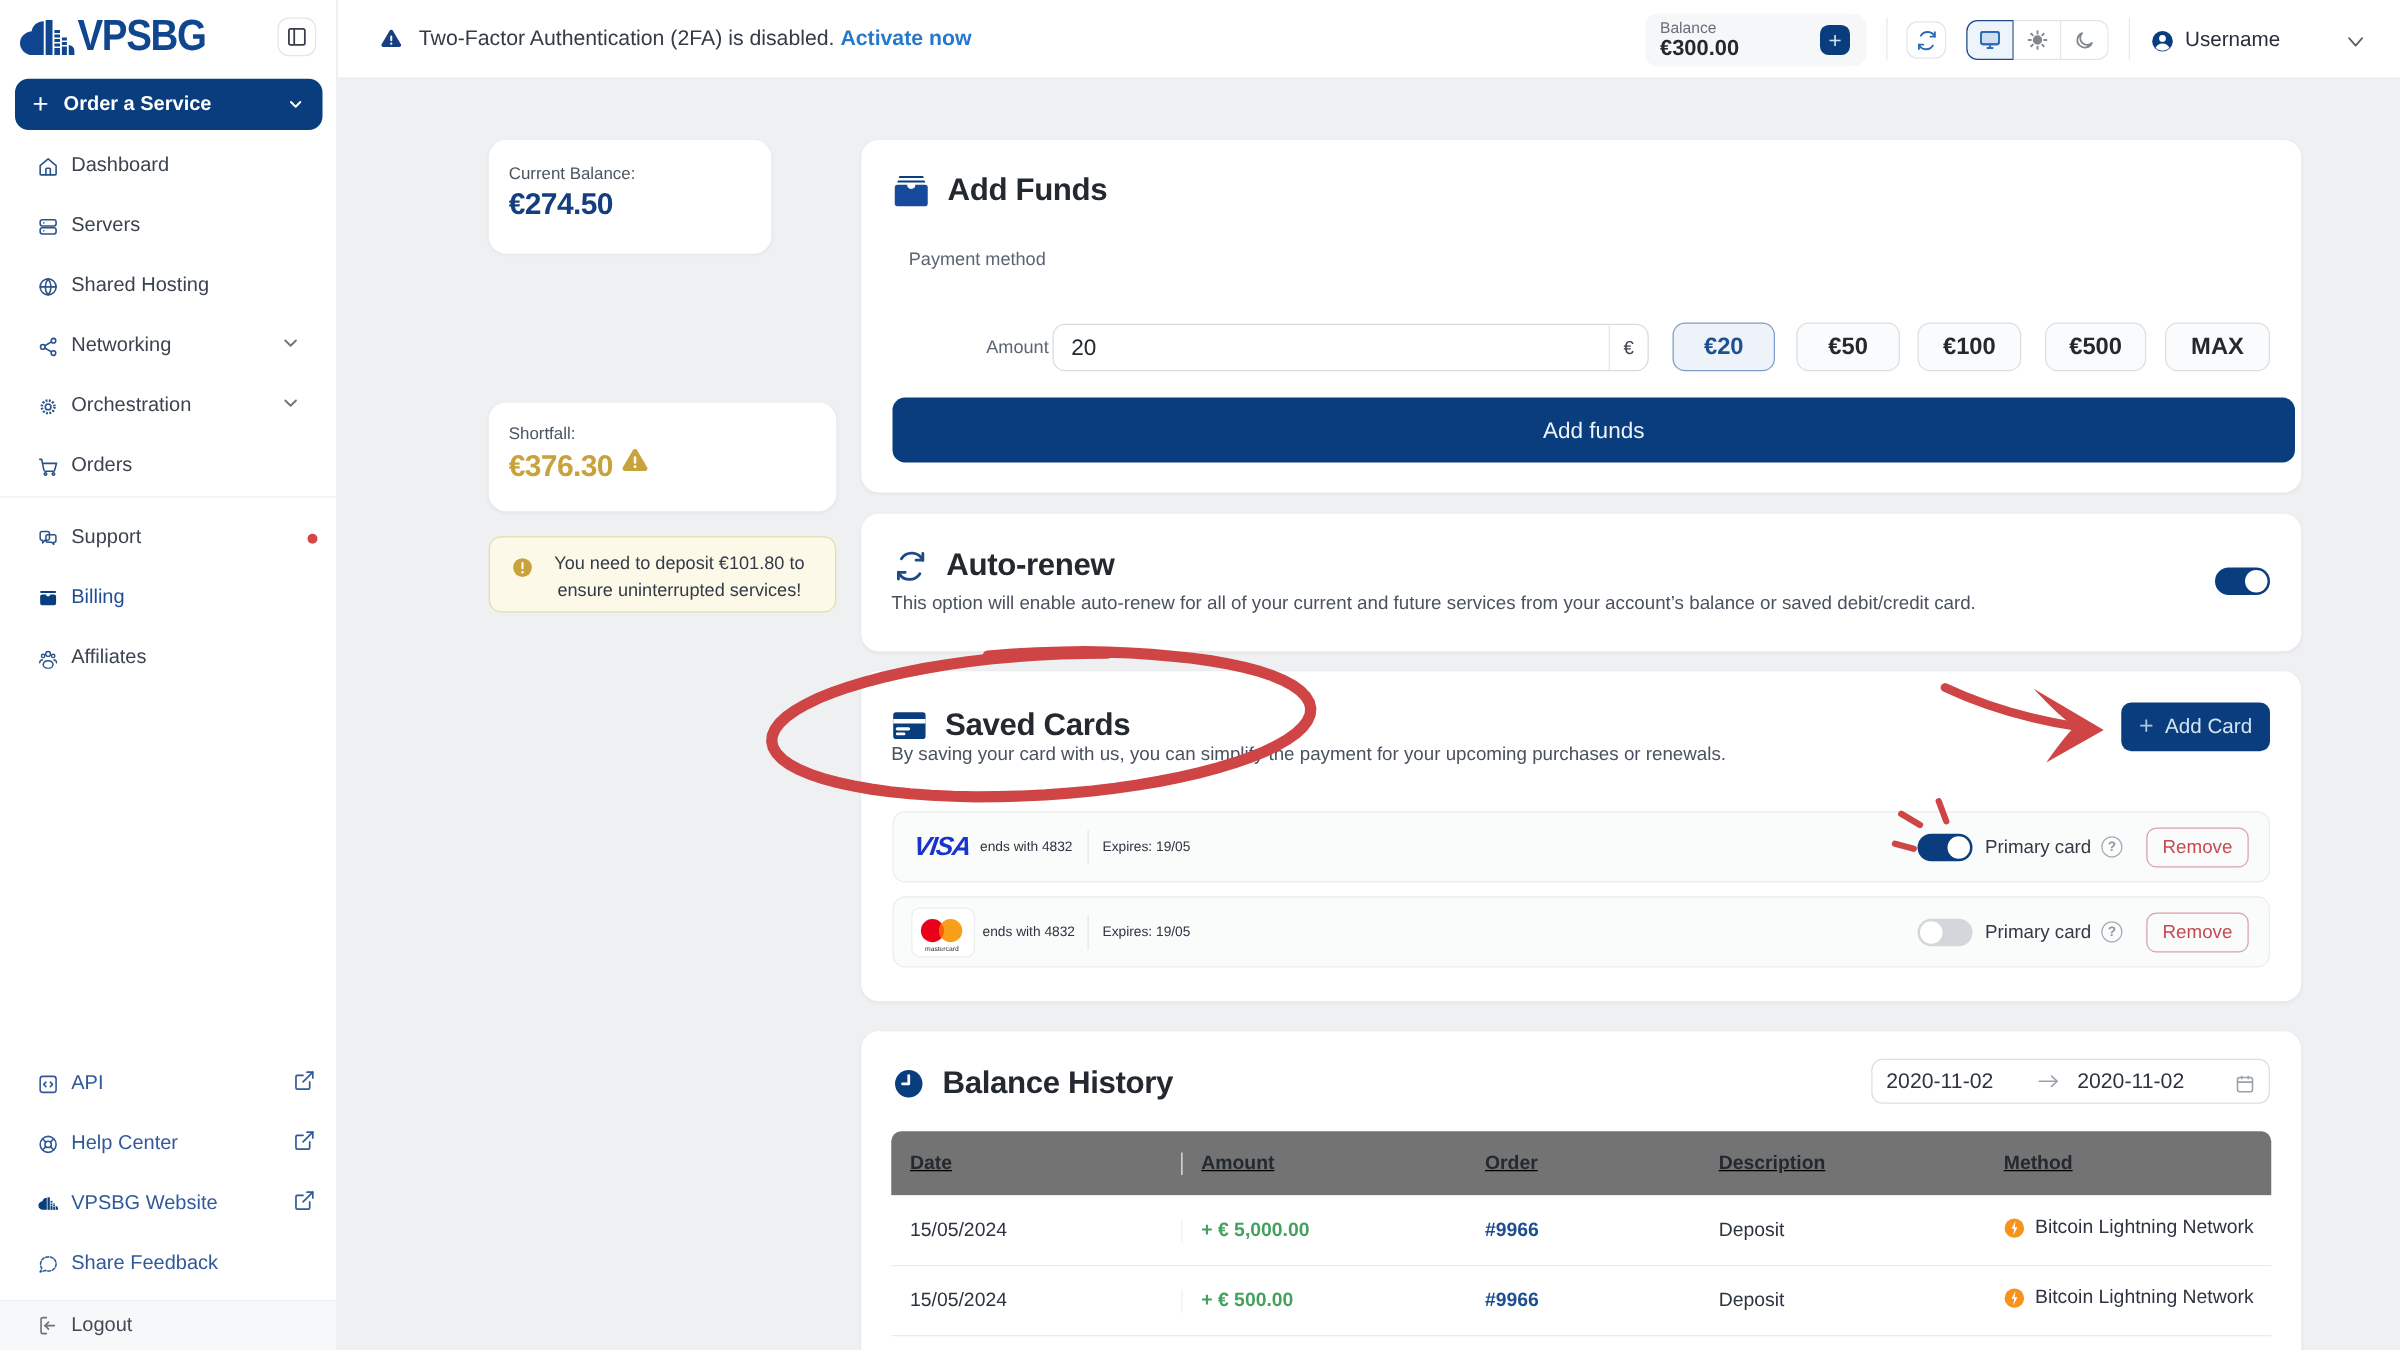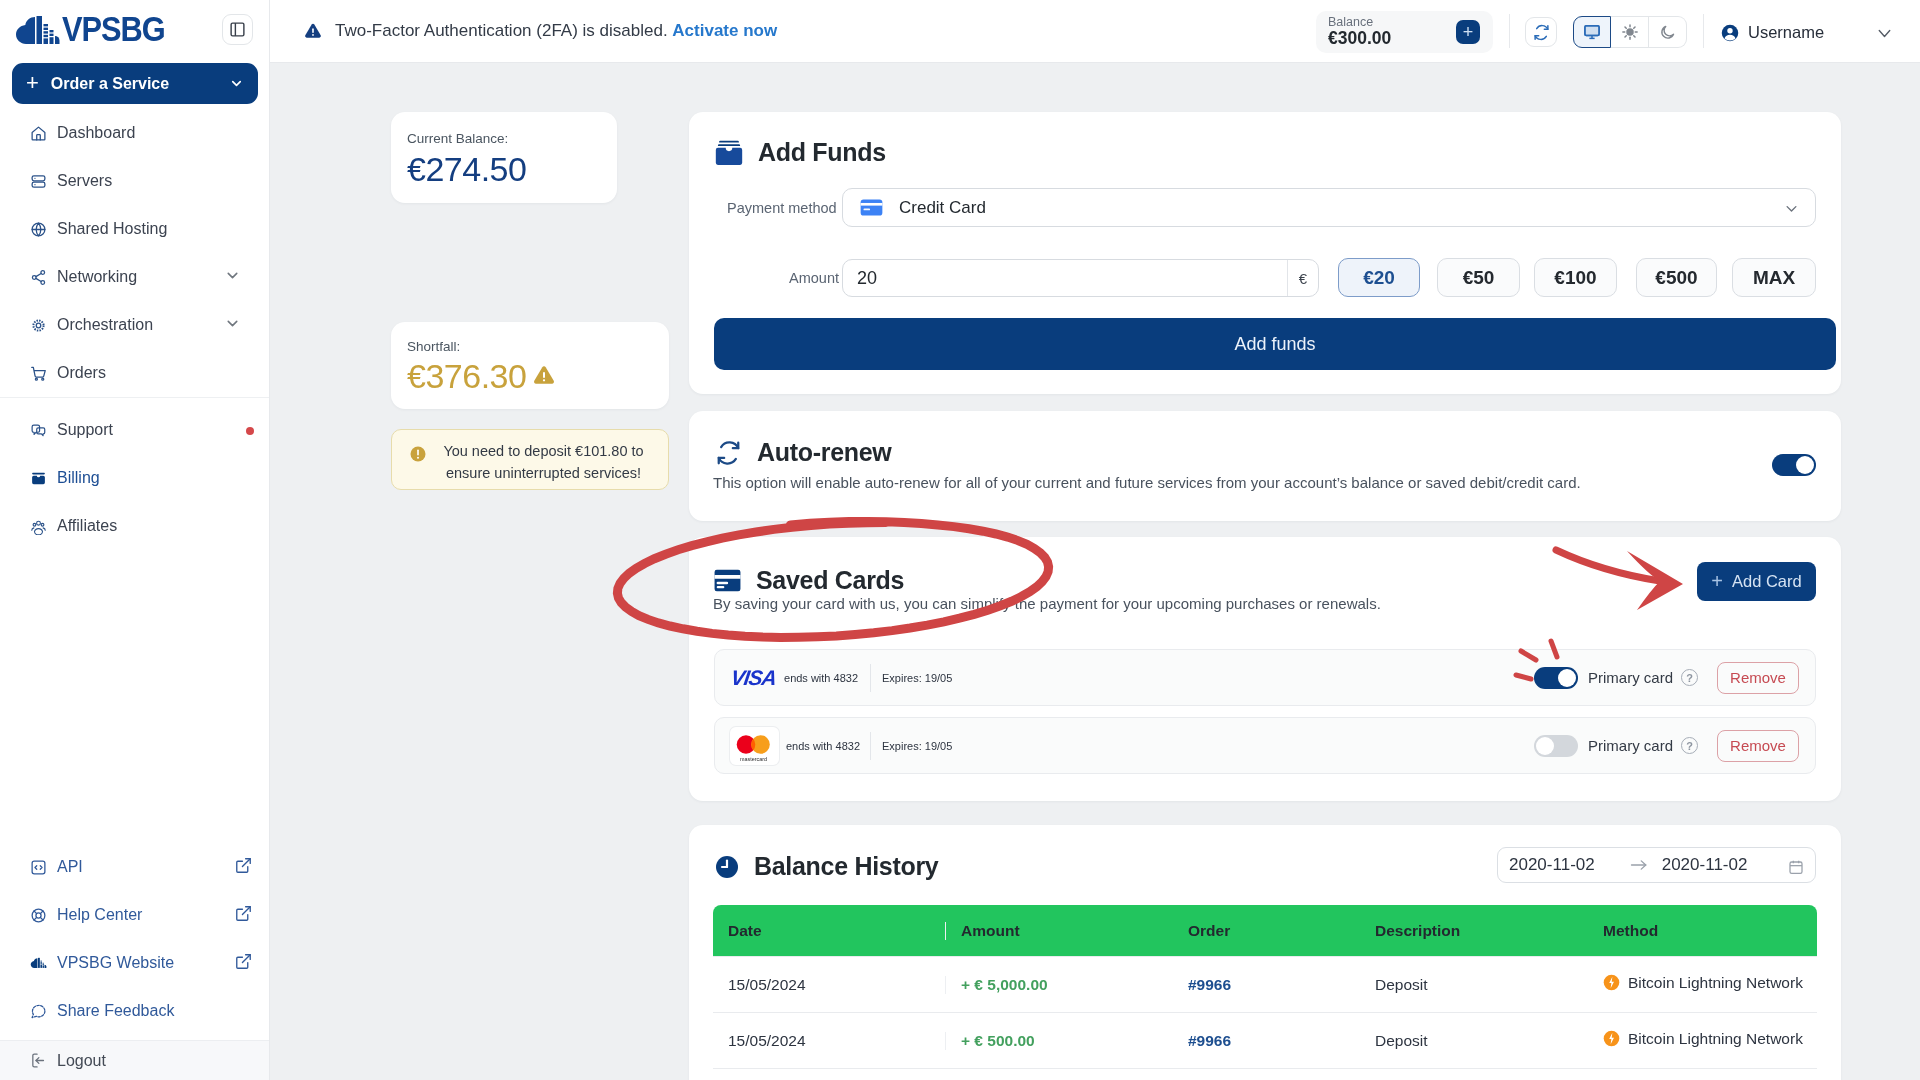--- a/index.html
+++ b/index.html
@@ -43,21 +43,21 @@
 #seg .cell.last { border-radius:0 9px 9px 0; border-left:none; }
 #seg .cell.mid { border-left:none; }
 #seg .cell.on { background:#eef4fb; border:1px solid #1c4a86; }
 #userbox { position:absolute; left:1451px; top:23px; display:flex; align-items:center; }
 #userbox .uname { font-size:16.5px; color:#272e3a; margin-left:9px; }
 #userchev { position:absolute; left:1605px; top:26px; }
 
 #main { position:absolute; left:270px; top:63px; width:1650px; height:1017px; background:#eef0f2; }
 .card { position:absolute; background:#fff; border-radius:14px; box-shadow:0 1px 3px rgba(20,30,50,.05); }
 .klabel { font-size:13.5px; color:#4a5560; }
-.kval { font-size:34px; font-weight:normal; letter-spacing:-0.5px; }
+.kval { font-size:24px; font-weight:bold; letter-spacing:-0.5px; }
 
 #c1 { left:121px; top:49px; width:226px; height:91px; padding:19px 0 0 16px; }
 #c2 { left:121px; top:155px; width:278px; height:90px; padding:18px 0 0 16px; }
 #c3 { left:121px; top:259px; width:278px; height:87px; padding:17px 0 0 16px; }
 #ybox { position:absolute; left:121px; top:366px; width:278px; height:61px; background:#fdf9e8; border:1px solid #e7dcab; border-radius:10px; display:flex; align-items:flex-start; padding:10px 8px 0 17px; }
 #ybox .ytxt { font-size:14.5px; color:#333a45; line-height:22px; text-align:center; flex:1; }
 
 #addfunds { left:419px; top:49px; width:1152px; height:282px; padding:24px; }
 #autorenew { left:419px; top:348px; width:1152px; height:110px; padding:16px; }
 #savedcards { left:419px; top:474px; width:1152px; height:264px; padding:24px; }
@@ -77,21 +77,21 @@
 .toggle.on .knob { right:2px; }
 .toggle.off .knob { left:2px; }
 .cardrow { position:absolute; left:25px; width:1102px; height:57px; background:#fafbfb; border:1px solid #e9ebee; border-radius:10px; display:flex; align-items:center; }
 .cardrow .ends { font-size:11px; color:#2d3440; }
 .cardrow .vline { width:1px; height:28px; background:#e3e6ea; }
 .cardrow .prim { font-size:15px; color:#333a45; }
 .qmark { width:17px; height:17px; border-radius:50%; border:1.5px solid #a6adb7; color:#8d95a0; font-size:11px; display:flex; align-items:center; justify-content:center; font-weight:bold; }
 .removebtn { width:82px; height:32px; border:1px solid #dca1a6; border-radius:8px; color:#c64a52; font-size:15px; display:flex; align-items:center; justify-content:center; background:transparent; }
 
 #bh-table { position:absolute; left:24px; top:80px; width:1104px; }
-#bh-table .hrow { height:51px; background:#22c55e; border-radius:8px 8px 0 0; display:flex; align-items:center; }
+#bh-table .hrow { height:51px; background:#737373; border-radius:8px 8px 0 0; display:flex; align-items:center;text-decoration:underline; }
 #bh-table .cell { padding-left:15px; }
 #bh-table .c-date { width:232px; }
 #bh-table .c-amt { width:228px; border-left:1px solid #edeff2; }
 #bh-table .c-ord { width:187px; }
 #bh-table .c-desc { width:228px; }
 #bh-table .c-meth { flex:1; white-space:nowrap; }
 #bh-table .hrow .cell { font-size:15.5px; font-weight:bold; color:#23292f; padding-left:15px; }
 #bh-table .drow { height:56px; display:flex; align-items:center; border-top:1px solid #e9ebee; font-size:15.5px; color:#2d3440; }
 .green { color:#43a05e; font-weight:bold; }
 .ordlink { color:#1d4e8f; font-weight:bold; }
@@ -330,31 +330,20 @@
       <svg width="28" height="26" viewBox="0 0 24 22">
           <path fill="#093d7d" d="M4.5 0.5 h15 a1 1 0 0 1 1 1 v0.4 h-17 v-0.4 a1 1 0 0 1 1 -1 Z"></path>
           <path fill="#093d7d" d="M3.5 3.6 h17 a1 1 0 0 1 1 1 v0.4 h-19 v-0.4 a1 1 0 0 1 1 -1 Z"></path>
           <path fill="#174a9b" fill-rule="evenodd" d="M2.5 6.6 h19 a1.8 1.8 0 0 1 1.8 1.8 v11 a1.8 1.8 0 0 1 -1.8 1.8 h-19 a1.8 1.8 0 0 1 -1.8 -1.8 v-11 a1.8 1.8 0 0 1 1.8 -1.8 Z M9.2 6.6 a2.8 2.8 0 0 0 5.6 0 Z"></path>
         </svg>
       <span class="t">Add Funds</span>
     </div>
     <div class="formrow" style="left:24px; top:76px; height:39px;">
       <span class="flabel">Payment method</span>
     </div>
-    <div class="select" style="position:absolute; left:153px; top:76px; width:974px; height:39px;">
-      <svg style="margin-left:17px;" width="23" height="17" viewBox="0 0 24 18">
-          <rect x="0.5" y="0.5" width="23" height="17" rx="3" fill="#3c82f5"></rect>
-          <rect x="0.5" y="4.2" width="23" height="2.8" fill="#fff"></rect>
-          <rect x="3.5" y="10" width="7" height="2" rx="1" fill="#fff" opacity="0.95"></rect>
-        </svg>
-      <span style="font-size:17px; color:#23292f; margin-left:16px;">Credit Card</span>
-      <svg style="position:absolute; right:16px; top:13px;" width="15" height="13" viewBox="0 0 24 20" fill="none" stroke="#6a717b" stroke-width="2.2" stroke-linecap="round" stroke-linejoin="round">
-          <polyline points="5 7 12 14 19 7"></polyline>
-        </svg>
-    </div>
     <div class="formrow" style="left:24px; top:147px; width:112px; height:38px; justify-content:flex-end;">
       <span class="flabel">Amount</span>
     </div>
     <div class="select" style="position:absolute; left:153px; top:147px; width:477px; height:38px; border-radius:10px; overflow:hidden;">
       <span style="font-size:18px; color:#23292f; margin-left:14px;">20</span>
       <div style="position:absolute; right:0; top:0; width:31px; height:36px; border-left:1px solid #e2e5e9; display:flex; align-items:center; justify-content:center; font-size:15px; color:#3c434d;">€</div>
     </div>
     <div class="eurobtn on" style="position:absolute; left:649px; top:146px; width:82px;">€20</div>
     <div class="eurobtn" style="position:absolute; left:748px; top:146px; width:83px;">€50</div>
     <div class="eurobtn" style="position:absolute; left:845px; top:146px; width:83px;">€100</div>

